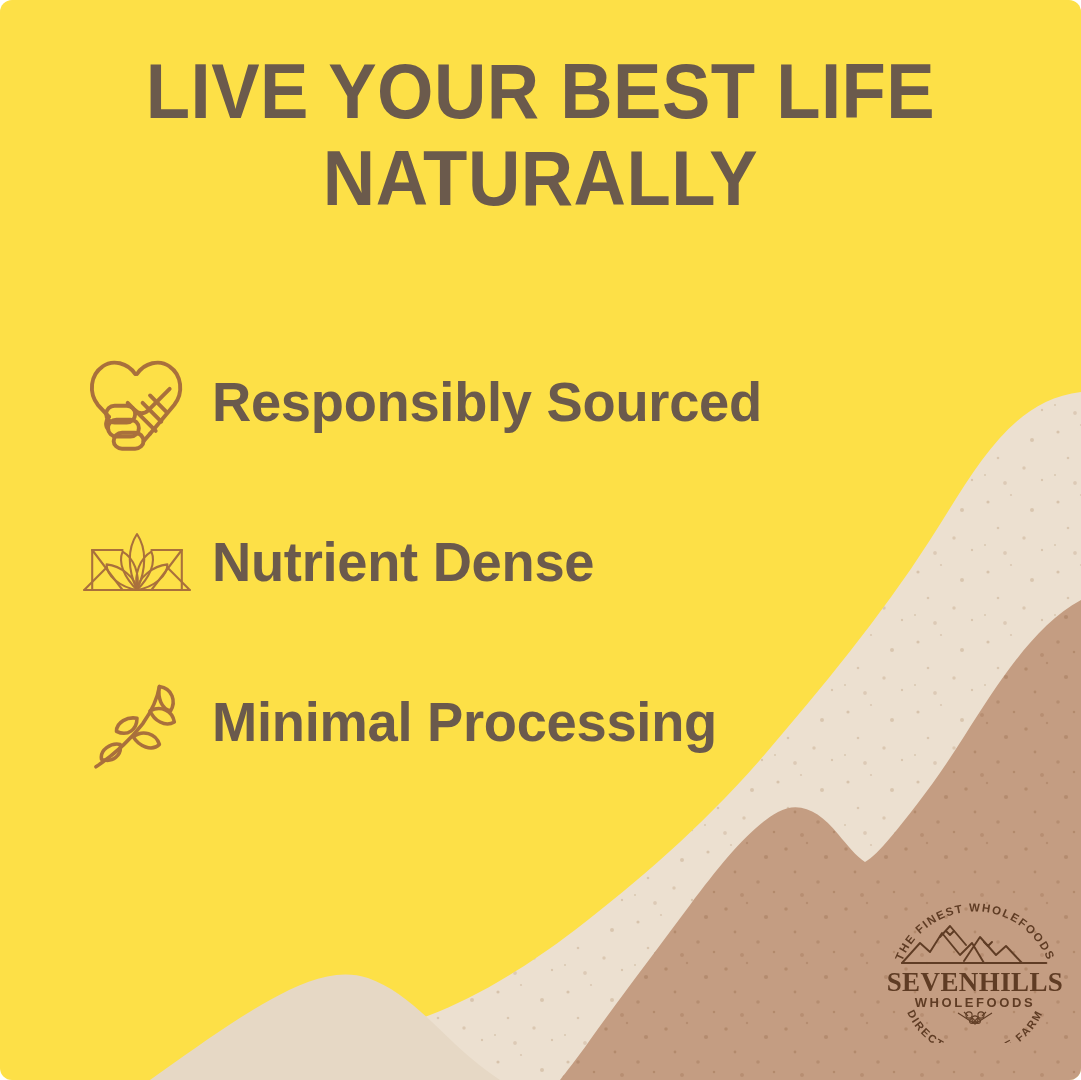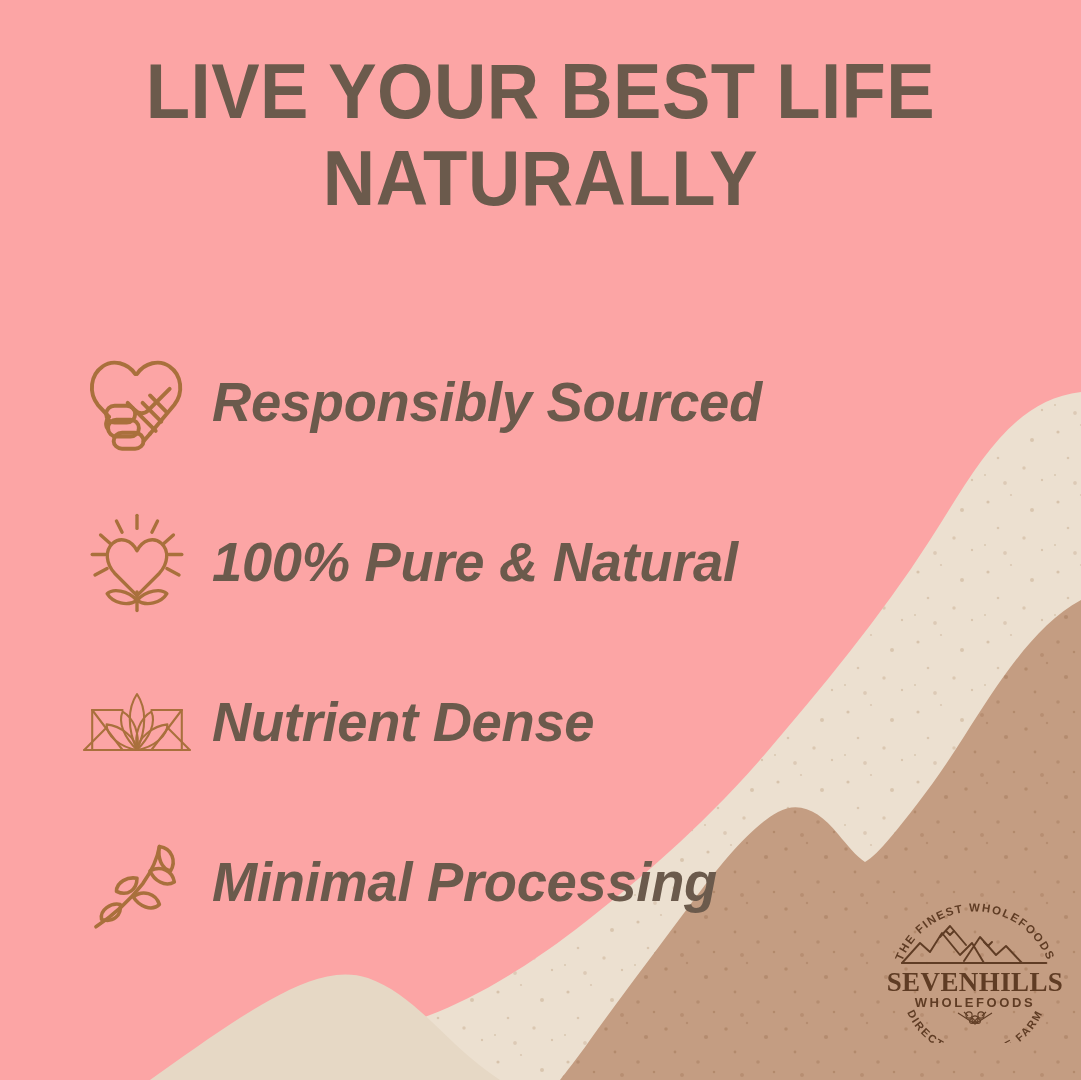--- a/index.html
+++ b/index.html
@@ -6,22 +6,23 @@
   html, body {
     margin: 0;
     padding: 0;
     background: #ffffff;
   }
   #canvas {
     position: relative;
     width: 1081px;
     height: 1080px;
     overflow: hidden;
-    background: #fca5a5;
+    background: #fde047;
     font-family: "Liberation Sans", sans-serif;
+    border-radius: 12px;
   }
 
   
   #bg-waves {
     position: absolute;
     inset: 0;
     width: 1081px;
     height: 1080px;
     z-index: 0;
     pointer-events: none;
@@ -54,21 +55,20 @@
     position: absolute;
     top: 322px;
     left: 62px;
     width: 900px;
     z-index: 3;
   }
   .feature-row {
     display: flex;
     align-items: center;
     height: 160px;
-    font-style: italic;
   }
   .feature-icon {
     width: 150px;
     min-width: 150px;
     height: 120px;
     display: flex;
     align-items: center;
     justify-content: center;
   }
   .feature-icon svg {
@@ -218,45 +218,20 @@
           <path d="M38,75 C33,75 29,79 29,84 C29,89 33,93 38,93 L53,93 C58,93 62,89 62,84 C62,79 58,75 53,75 Z"></path>
           <path d="M44,89 C39,89 35,93 35,98 C35,102 39,106 44,106 L58,106 C63,106 67,102 67,98 C67,93 63,89 58,89 Z"></path>
 
           <path d="M30,72 C26,76 26,82 29,85"></path>
           <path d="M67,98 L74,90"></path>
         </svg>
       </span>
       <span class="feature-label">Responsibly Sourced</span>
     </div>
 
-    <div class="feature-row">
-      <span class="feature-icon">
-        <svg viewBox="0 0 120 112" fill="none" stroke="#a9703c" stroke-width="3.6" stroke-linecap="round" stroke-linejoin="round" aria-hidden="true">
-
-          <path d="M60,6 L60,20"></path>
-          <path d="M38,12 L44,24"></path>
-          <path d="M82,12 L76,24"></path>
-          <path d="M21,27 L31,36"></path>
-          <path d="M99,27 L89,36"></path>
-          <path d="M12,48 L26,48"></path>
-          <path d="M108,48 L94,48"></path>
-          <path d="M15,70 L28,63"></path>
-          <path d="M105,70 L92,63"></path>
-
-          <path d="M60,44 C54,32 42,29 34,36 C25,44 27,58 36,68 L60,92 L84,68 C93,58 95,44 86,36 C78,29 66,32 60,44 Z"></path>
-
-          <path d="M60,88 L60,108"></path>
-
-          <path d="M60,97 C50,86 34,84 28,90 C34,100 50,104 60,97 Z"></path>
-
-          <path d="M60,97 C70,86 86,84 92,90 C86,100 70,104 60,97 Z"></path>
-        </svg>
-      </span>
-      <span class="feature-label">100% Pure &amp; Natural</span>
-    </div>
 
     <div class="feature-row">
       <span class="feature-icon">
         <svg viewBox="0 0 140 86" fill="none" stroke="#a9703c" stroke-width="2.6" stroke-linecap="round" stroke-linejoin="round" aria-hidden="true">
 
           <path d="M4,78 L136,78"></path>
 
           <path d="M14,28 L14,78"></path>
           <path d="M126,28 L126,78"></path>
           <path d="M14,28 L52,28"></path>

